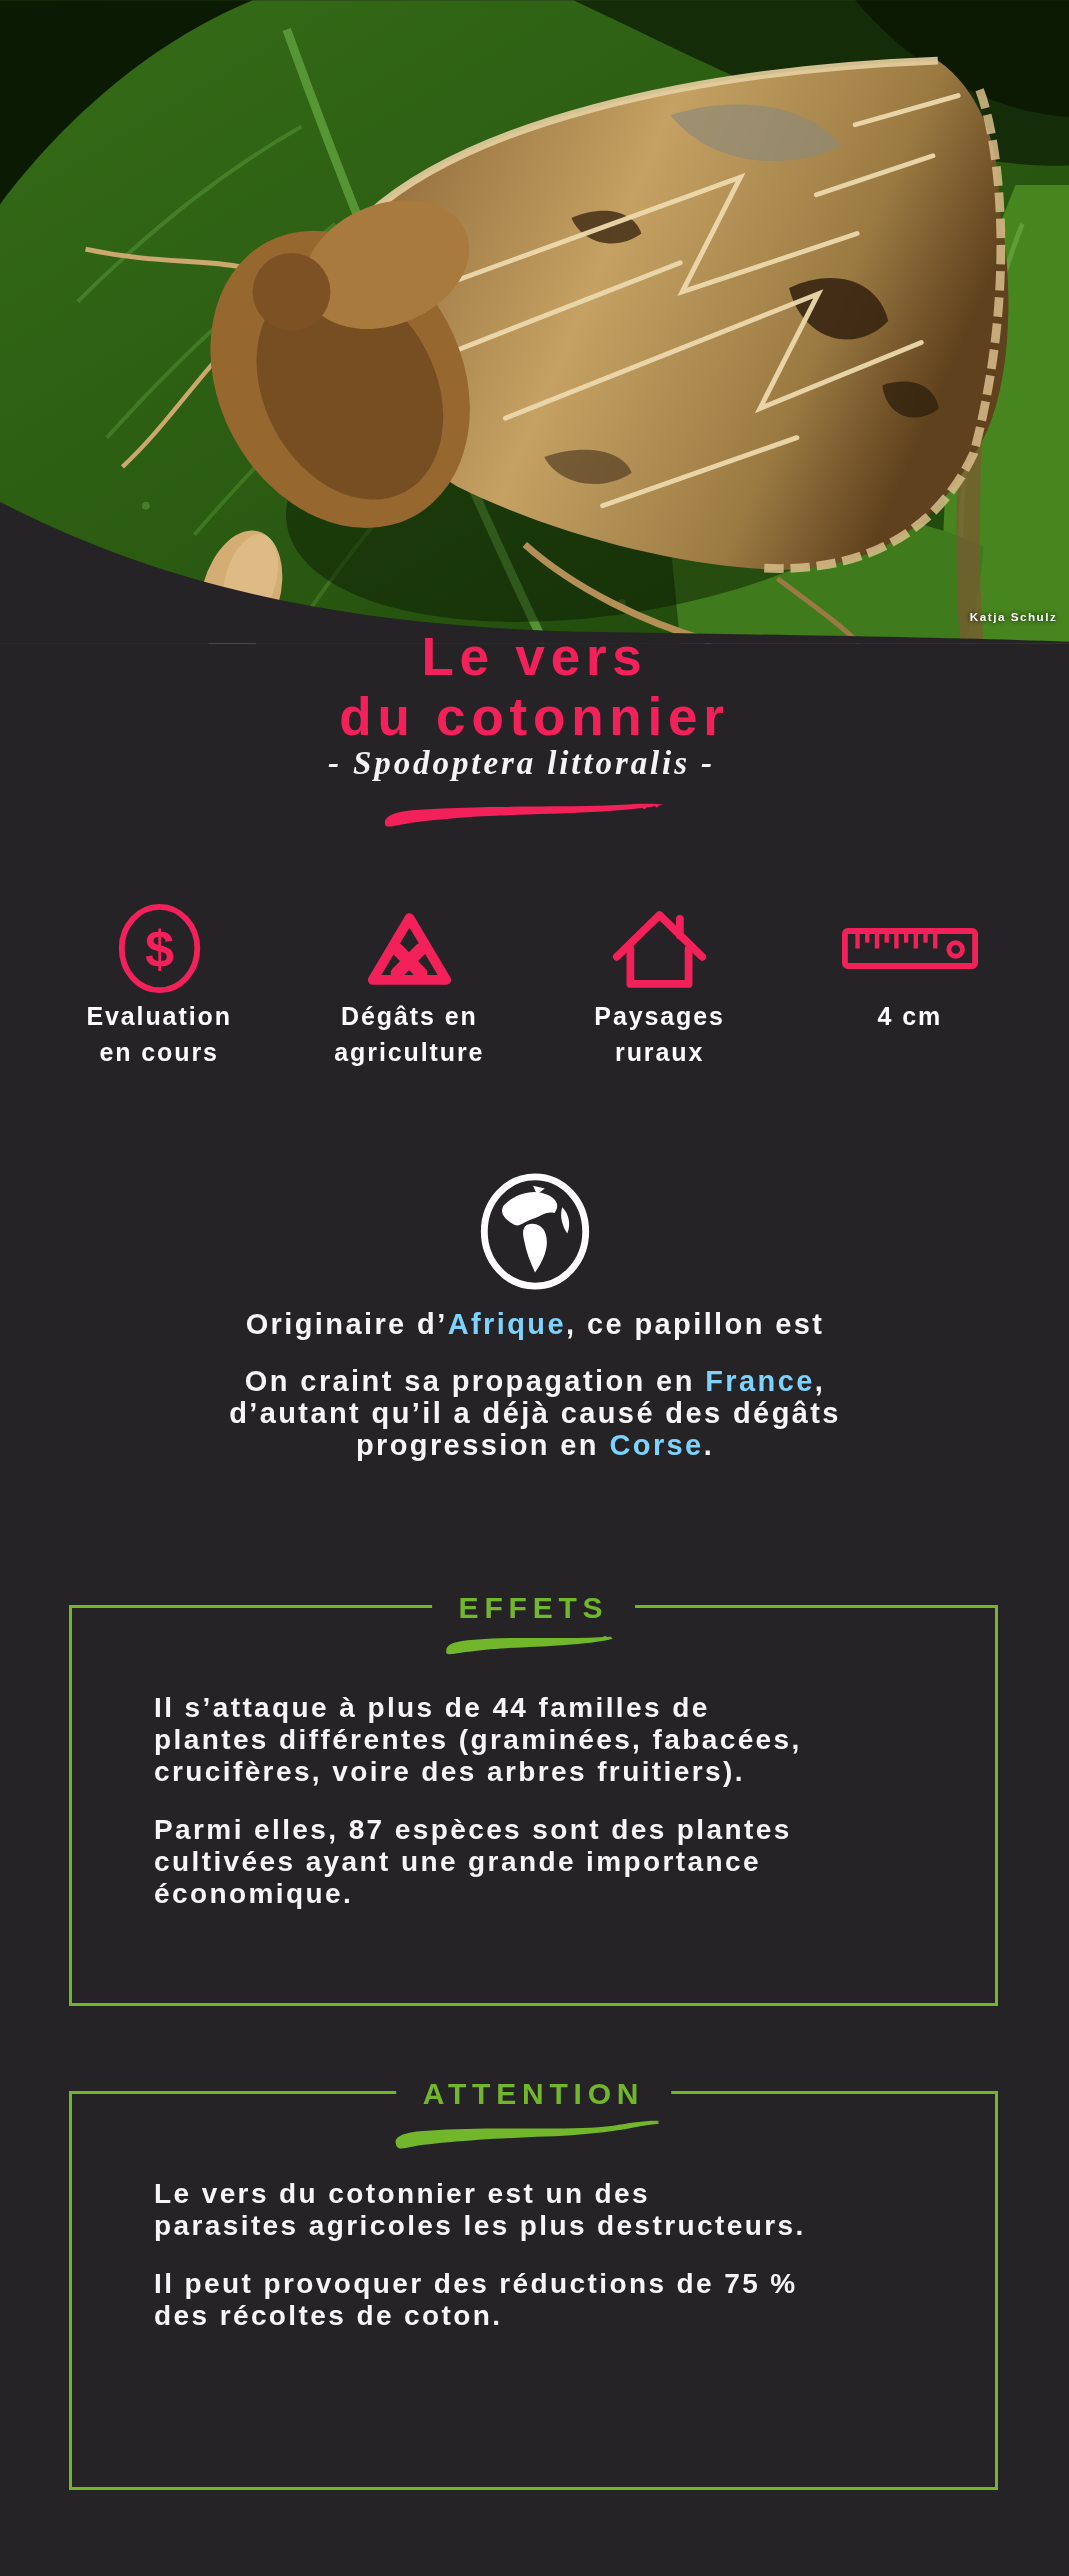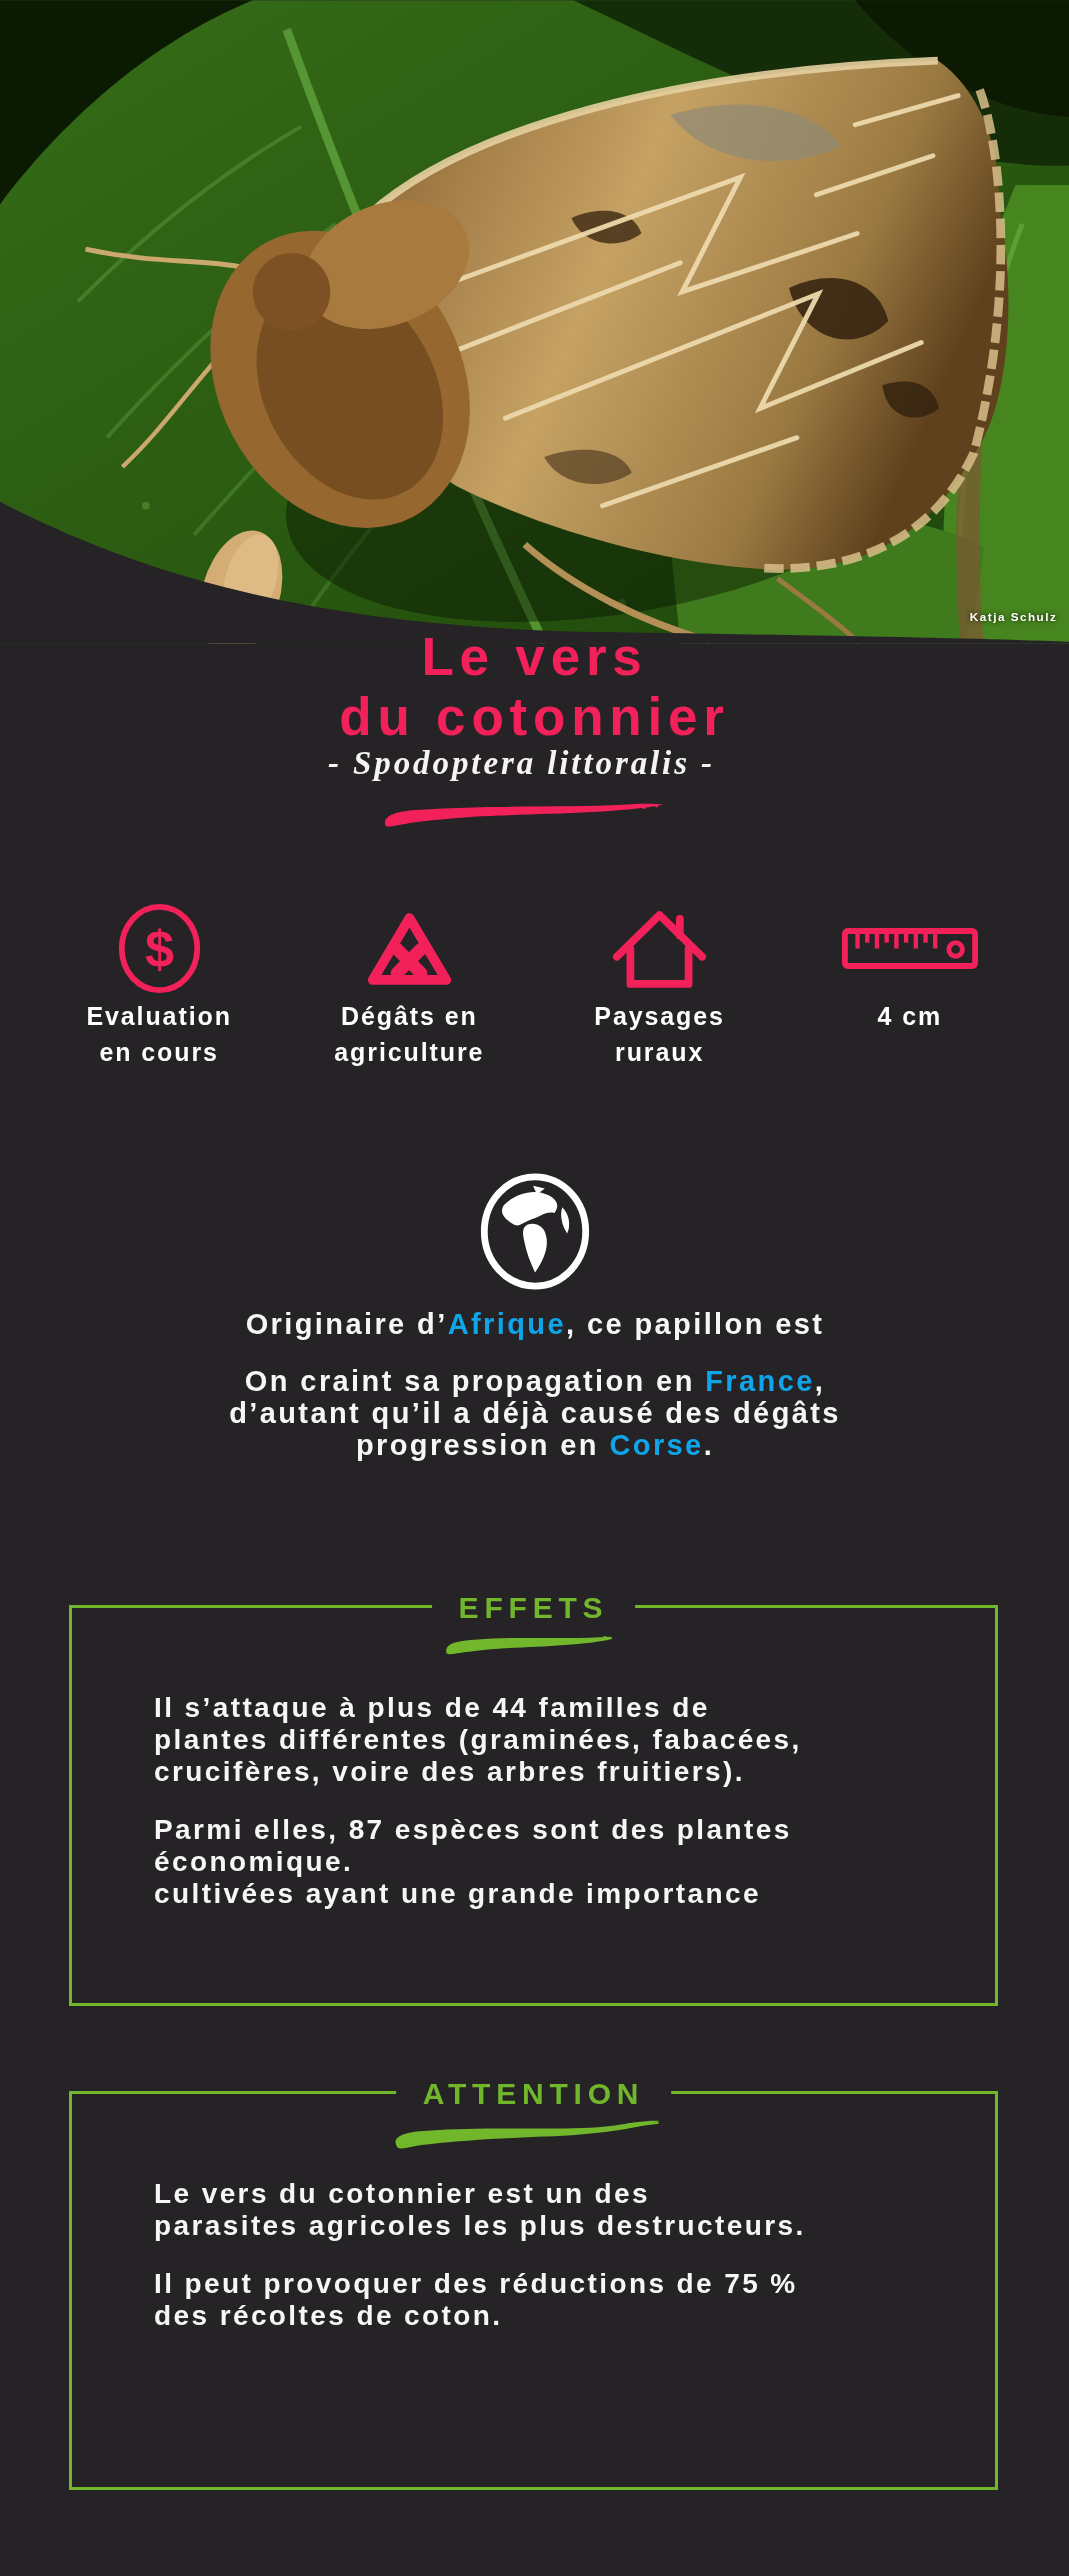--- a/index.html
+++ b/index.html
@@ -38,21 +38,21 @@
     margin-top:3px;font-size:25px;line-height:36px;font-weight:600;
     letter-spacing:1.9px;color:#fdfdfd;text-align:center;
   }
   
   .globe{position:absolute;top:1172px;left:50%;transform:translateX(-50%);}
   .intro{
     position:absolute;top:1308px;left:49px;width:972px;text-align:center;
     font-size:29px;line-height:32px;font-weight:600;letter-spacing:2.4px;color:#f7f6f7;
   }
   .intro .para{margin:0 0 25px 0;}
-  .pink{color:#0ea5e9;}
+  .pink{color:#7dd3fc;}
   
   .gbox{
     position:absolute;left:69px;width:923px;
     border:3.9px solid #72b62c;
   }
   .gbox.effets{top:1605px;height:395px;}
   .gbox.attention{top:2091px;height:393px;}
   .box-title{
     position:absolute;top:-19.4px;left:50%;transform:translateX(-50%);
     background:#262327;padding:0 27px;
@@ -265,22 +265,22 @@
       <circle cx="170" cy="5" r="2" fill="#72b62c"></circle>
     </svg>
     <div class="box-body">
       <div class="para">
         <div>Il s’attaque à plus de 44 familles de</div>
         <div>plantes différentes (graminées, fabacées,</div>
         <div>crucifères, voire des arbres fruitiers).</div>
       </div>
       <div class="para">
         <div>Parmi elles, 87 espèces sont des plantes</div>
+        <div>cultivées ayant une grande importance</div>
         <div>économique.</div>
-        <div>cultivées ayant une grande importance</div>
       </div>
     </div>
   </div>
 
   <div class="gbox attention">
     <div class="box-title">ATTENTION</div>
     <svg class="box-brush" width="277" height="33" viewBox="0 0 285 34">
       <path d="M6,26 C3,18 15,13 38,12 C112,7 182,13 230,7 C248,4 266,1 278,2
                C250,11 210,16 160,18 C110,20 40,24 16,30 C9,31 7,30 6,26 Z" fill="#72b62c"></path>
       <path d="M252,6 C262,4 270,3 276,3 L277,5 C268,6 260,7 252,8 Z" fill="#72b62c"></path>

